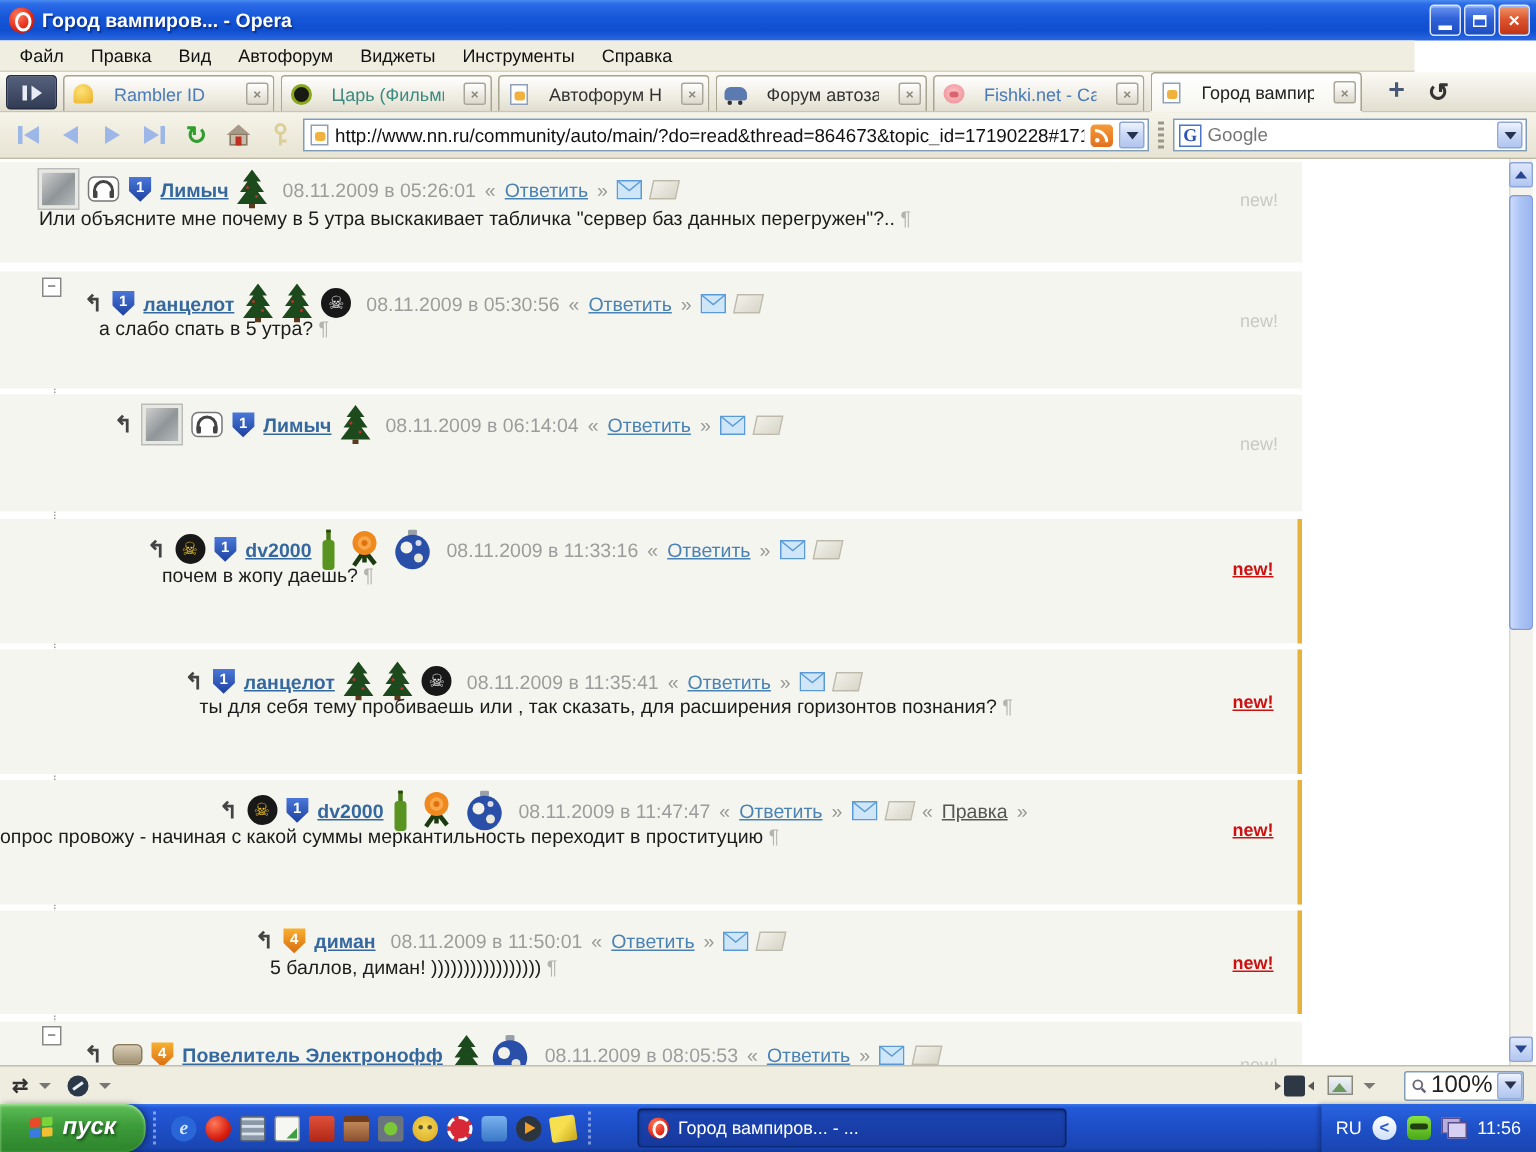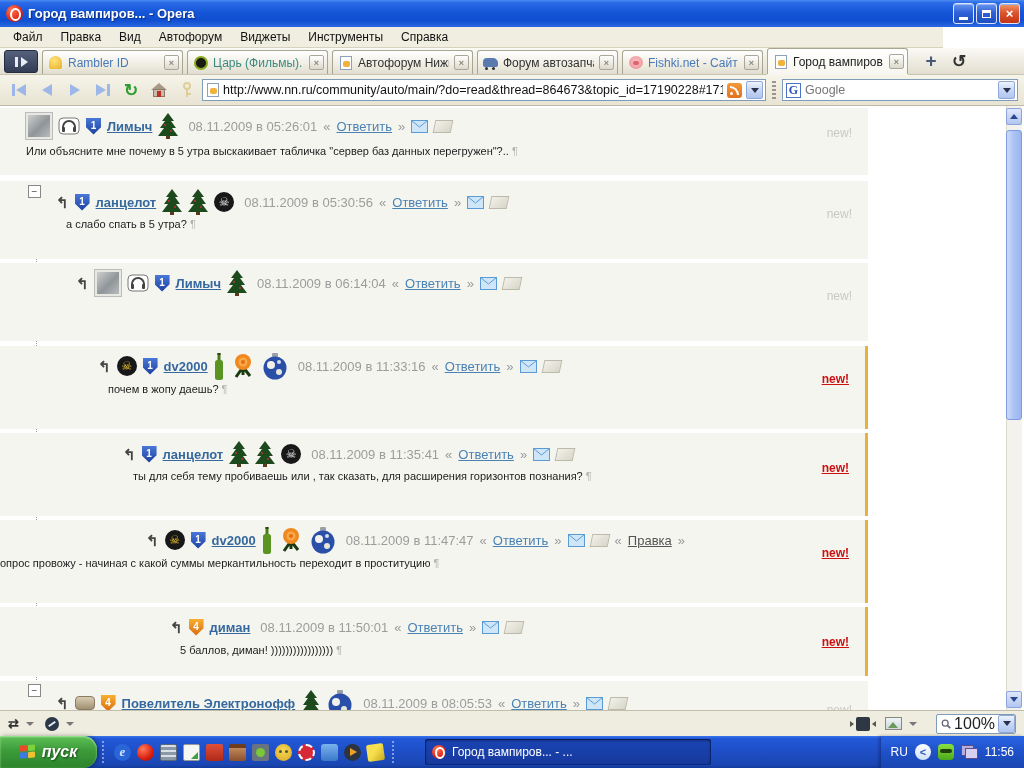--- a/index.html
+++ b/index.html
@@ -32,21 +32,21 @@
   
   .tabbar { left:0; top:48px; width:1024px; height:27px;
     background:linear-gradient(180deg,#fbfaf4,#e2dfd0); border-bottom:1px solid #c9c5b2;
     display:flex; align-items:flex-end; padding:0 2px; }
   .panel-toggle { width:34px; height:23px; margin:0 4px 1px 2px; background:linear-gradient(#55607c,#323c54);
     border:1px solid #232c40; border-radius:3px; display:flex; align-items:center; justify-content:center; gap:3px; flex:none; }
   .pt-bar { width:3px; height:10px; background:#e8ecf4; }
   .pt-tri { width:0; height:0; border-top:5px solid transparent; border-bottom:5px solid transparent; border-left:7px solid #e8ecf4; }
   .tab { width:141px; height:24px; margin-right:4px; border:1px solid #a9a593; border-bottom:none;
     border-radius:3px 3px 0 0; background:linear-gradient(180deg,#ffffff,#ece9dd 70%,#e0ddd0);
-    display:flex; align-items:center; padding:0 3px 0 5px; gap:5px; flex:none; position:relative; }
+    display:flex; align-items:center; padding:0 3px 0 5px; gap:13px; flex:none; position:relative; }
   .tab.active { background:linear-gradient(180deg,#ffffff,#f7f6ef); height:26px; box-shadow:0 1px 0 #f7f6ef; }
   .tab-label { flex:1; font-size:12px; white-space:nowrap; overflow:hidden; }
   .tab-close { width:15px; height:15px; border:1px solid #aaa79a; border-radius:2px; flex:none;
     background:linear-gradient(#fff,#dcd9cb); color:#8b887a; font-size:9px; font-weight:bold;
     display:flex; align-items:center; justify-content:center; }
   .favicon { width:15px; height:15px; flex:none; display:flex; align-items:center; justify-content:center; }
   .fav-key { width:13px; height:13px; background:radial-gradient(circle at 40% 35%,#ffe27a,#e8b122); border-radius:50% 50% 2px 2px; }
   .fav-clock { width:14px; height:14px; border-radius:50%; background:#1a1a14; border:2px solid #8aa81e; }
   .fav-page { width:12px; height:14px; background:#fff; border:1px solid #8fa0b8; position:relative; }
   .fav-page::after { content:""; position:absolute; left:2px; top:4px; width:7px; height:6px; background:#f0b23c; border-radius:2px; }
@@ -98,21 +98,21 @@
   .i-arrow { color:#444; font-size:15px; font-weight:bold; line-height:1; flex:none; }
   .shield { width:15px; height:17px; clip-path:polygon(0 0,100% 0,100% 58%,50% 100%,0 58%);
     color:#fff; font-size:10px; font-weight:bold; display:flex; align-items:flex-start; justify-content:center; padding-top:2px; flex:none; }
   .shield.b { background:linear-gradient(#4a78d8,#1c3f9e); }
   .shield.o { background:linear-gradient(#f8b030,#d86a10); }
   .name { font-weight:bold; color:#35689e; text-decoration:underline; font-size:13px; white-space:nowrap; }
   .date { color:#9c9c9c; font-size:13px; white-space:nowrap; margin-left:4px; }
   .rq { color:#999; font-size:13px; }
   .rl { color:#4a82b4; text-decoration:underline; font-size:13px; }
   .rl.edit { color:#555; }
-  .pb { font-size:11px; color:#1c1c1c; margin-top:7px; }
+  .pb { font-size:13px; color:#1c1c1c; margin-top:0; }
   .pilcrow { color:#b4b4ae; }
   .new { position:absolute; right:16px; font-size:12px; }
   .new.seen { color:#c9c9c3; }
   .new.red { color:#cc1111; text-decoration:underline; font-weight:bold; }
   .collapse { position:absolute; left:28px; width:13px; height:13px; background:#fff; border:1px solid #888;
     color:#444; font-size:10px; line-height:10px; display:flex; align-items:center; justify-content:center; }
   .avatar { width:26px; height:26px; border:2px solid #e8e8e2; outline:1px solid #bbb;
     background:linear-gradient(135deg,#cfcfcf,#8f9598 55%,#b8bcbe); flex:none; }
   .i-head { flex:none; }
   .i-skull { width:20px; height:20px; border-radius:50%; background:#181818; display:flex; align-items:center; justify-content:center;

